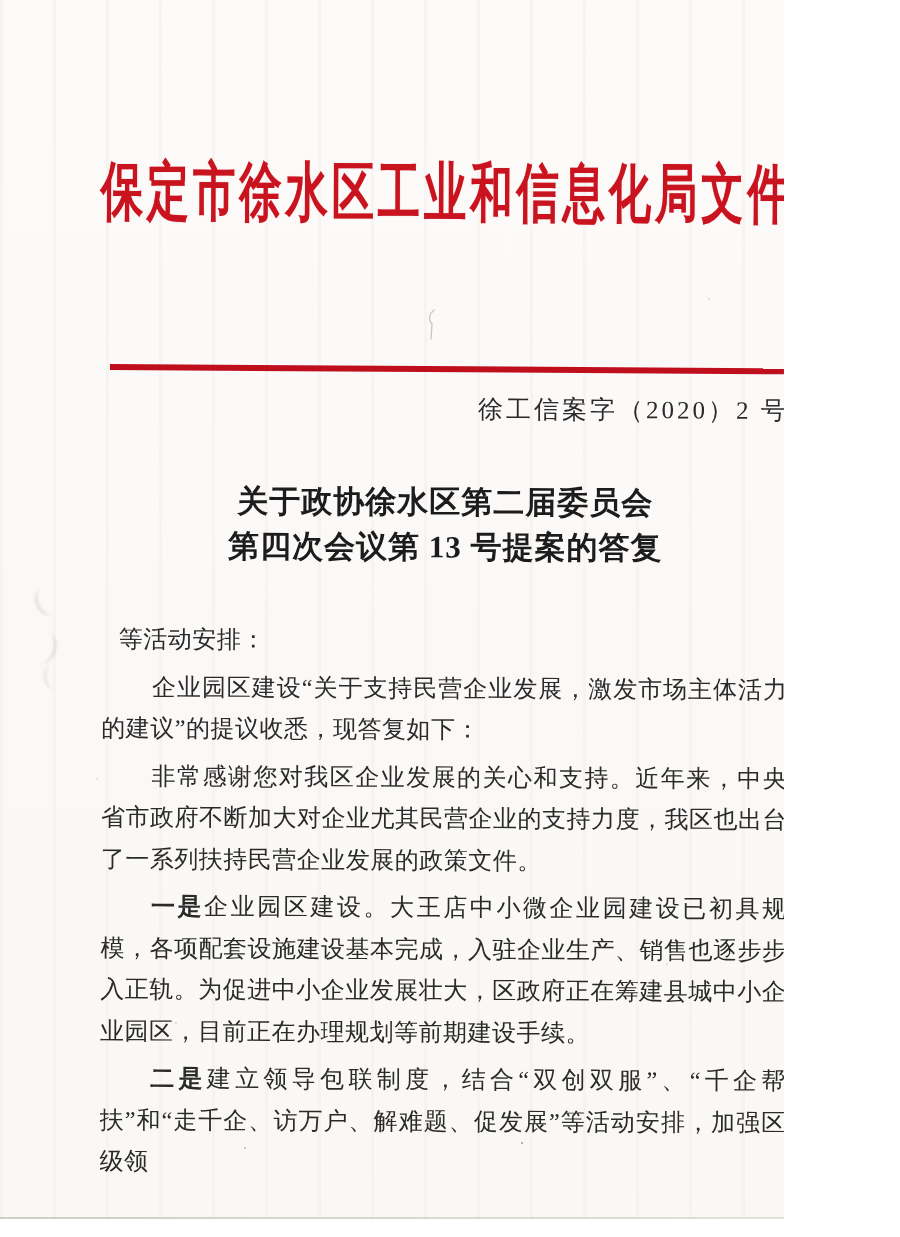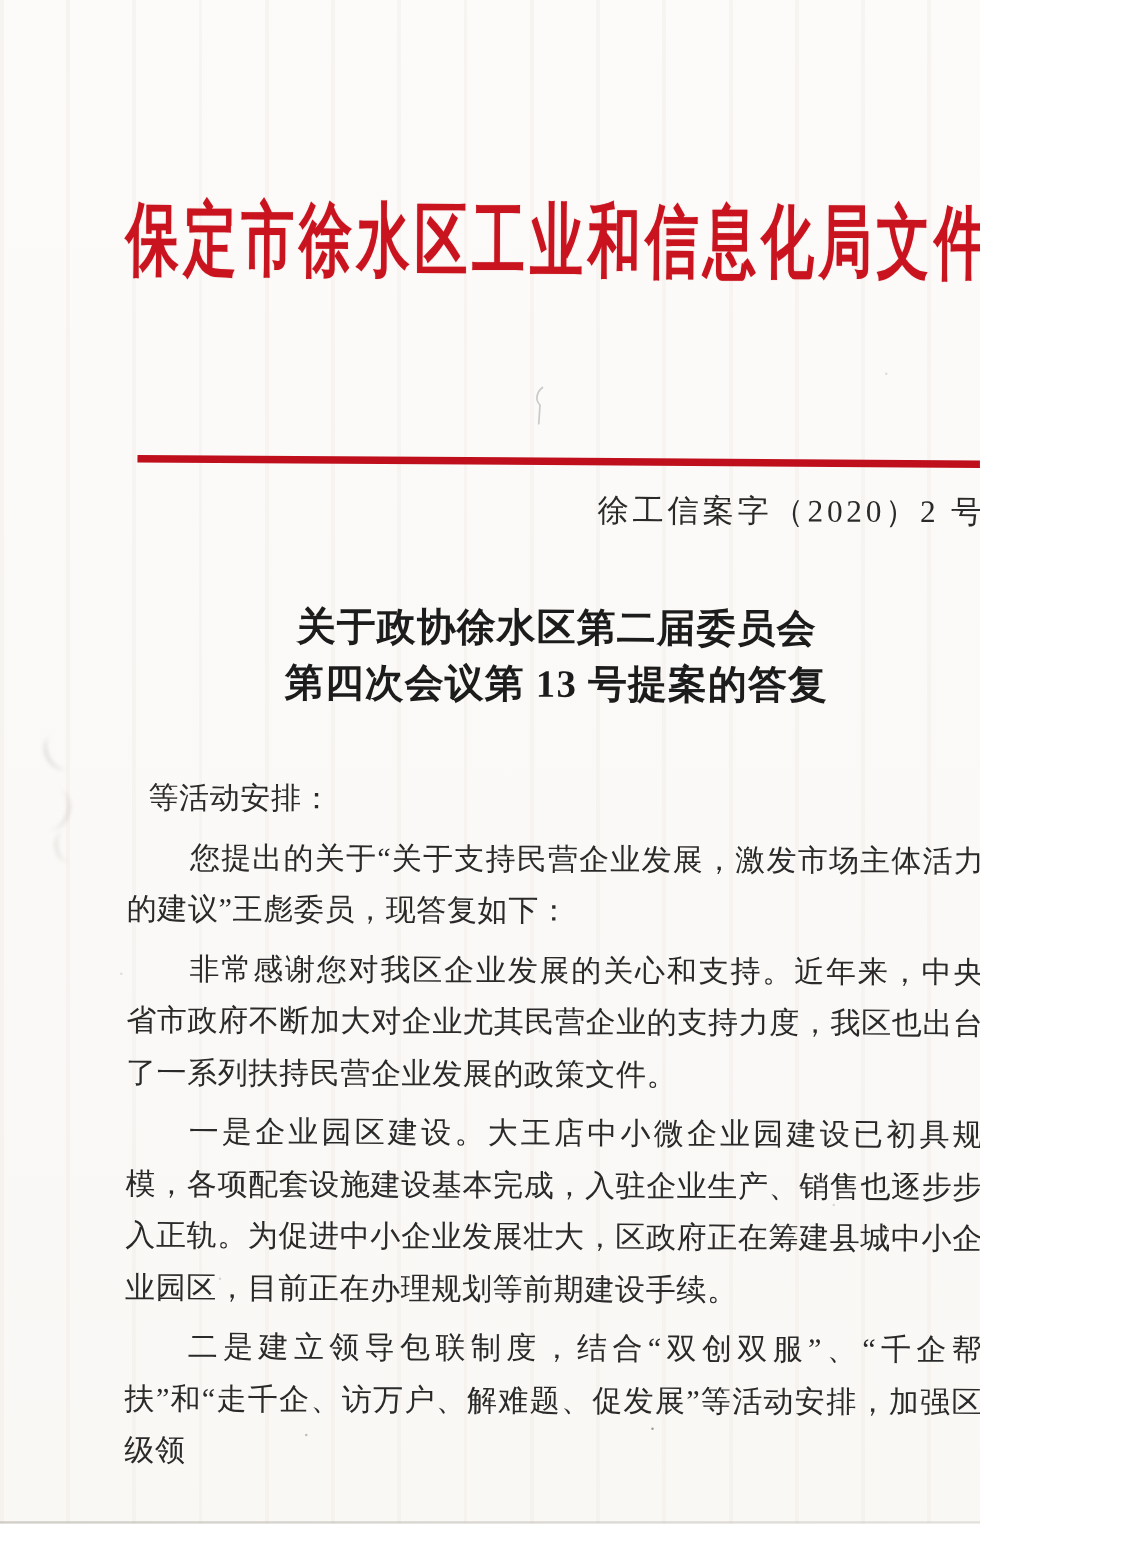--- a/index.html
+++ b/index.html
@@ -39,21 +39,21 @@
     letter-spacing:1px;color:var(--ink-title,#1c1c1c);
   }
   .body-text{
     position:absolute;left:103px;top:619px;width:686px;
     font-size:24px;line-height:41.5px;letter-spacing:.5px;
     color:var(--ink,#2a2a2a);text-align:justify;
   }
   .body-text p{margin:0 0 6px 0;}
   .body-text p.indent{text-indent:2.1em;}
   .body-text p.salutation{padding-left:17px;}
-  .body-text .lead{font-weight:normal;}
+  .body-text .lead{font-weight:bold;}
   
   .pen-mark{position:absolute;left:791px;top:106px;width:22px;height:56px;}
   .fold-line{
     position:absolute;left:812px;top:0;width:2px;height:470px;
     background:linear-gradient(180deg,rgba(150,145,140,.5),rgba(150,145,140,0));
   }
   .hook-mark{position:absolute;left:424px;top:308px;width:16px;height:34px;opacity:.45;}
   .smudge{position:absolute;left:16px;top:572px;width:70px;height:130px;filter:blur(1.5px);}
   .smudge i{position:absolute;display:block;border-radius:50%;}
   .smudge i:nth-child(1){left:20px;top:14px;width:22px;height:30px;
@@ -94,21 +94,21 @@
 
     <div class="doc-number">徐工信案字（2020）2 号</div>
 
     <div class="doc-title">
       <div>关于政协徐水区第二届委员会</div>
       <div>第四次会议第 13 号提案的答复</div>
     </div>
 
     <div class="body-text">
       <p class="salutation"><span>等活动安排：</span></p>
-      <p class="indent"><span>您提出的关于“关于支持民营企业发展，激发市场主体活力的建议”王彪委员，现答复如下：</span></p>
+      <p class="indent"><span>企业园区建设“关于支持民营企业发展，激发市场主体活力的建议”的提议收悉，现答复如下：</span></p>
       <p class="indent"><span>非常感谢您对我区企业发展的关心和支持。近年来，中央省市政府不断加大对企业尤其民营企业的支持力度，我区也出台了一系列扶持民营企业发展的政策文件。</span></p>
       <p class="indent"><span class="lead">一是</span><span>企业园区建设。大王店中小微企业园建设已初具规模，各项配套设施建设基本完成，入驻企业生产、销售也逐步步入正轨。为促进中小企业发展壮大，区政府正在筹建县城中小企业园区，目前正在办理规划等前期建设手续。</span></p>
       <p class="indent"><span class="lead">二是</span><span>建立领导包联制度，结合“双创双服”、“千企帮扶”和“走千企、访万户、解难题、促发展”等活动安排，加强区级领</span></p>
     </div>
   </div>
 
   <svg class="pen-mark" viewBox="0 0 22 56" xmlns="http://www.w3.org/2000/svg">
     <path d="M19 3 C16 16 8 38 3 53" fill="none" stroke="var(--pen-pink,#df617a)" stroke-width="4" stroke-linecap="round" opacity="0.8"></path>
   </svg>
 

